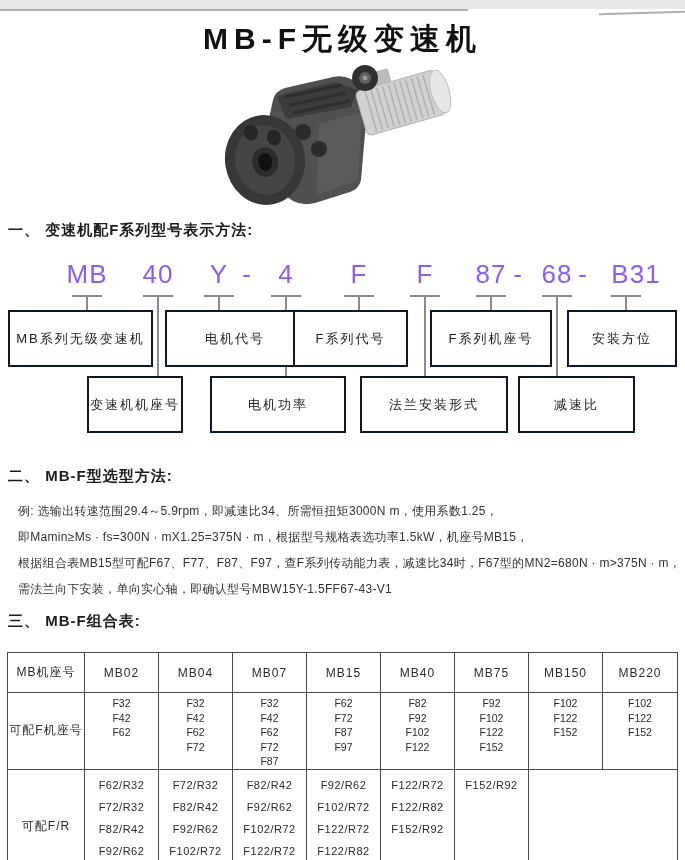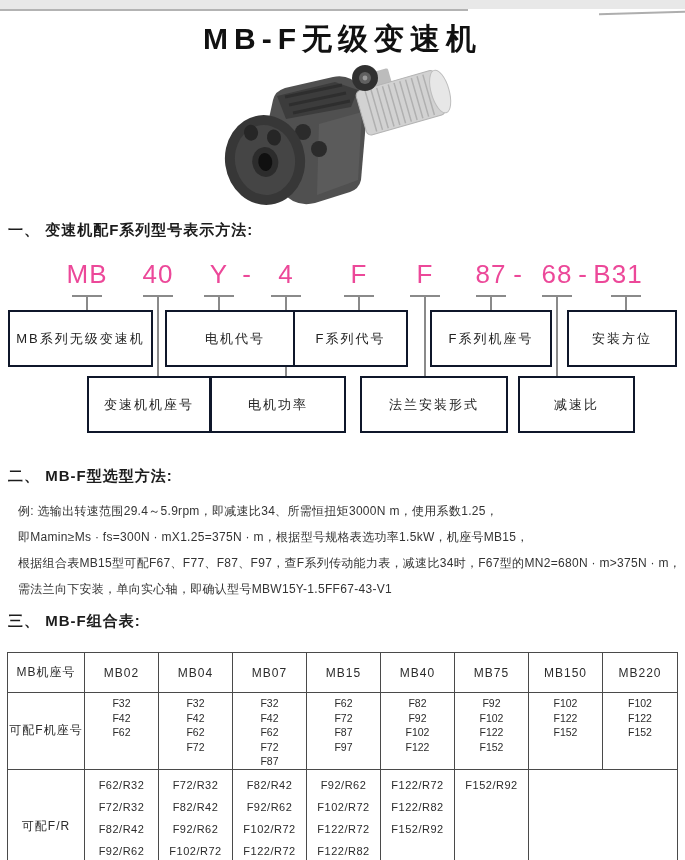--- a/index.html
+++ b/index.html
@@ -25,21 +25,21 @@
     color:#1c1c1c; letter-spacing:1px; white-space:nowrap;
   }
   .sec-heading.s1 { top:212px; }
   .sec-heading.s2 { top:458px; }
   .sec-heading.s3 { top:603px; }
 
   
   .diagram { position:absolute; left:0; top:250px; width:685px; height:180px; }
   .code-part {
     position:absolute; top:0; transform:translateX(-50%);
-    font-size:26px; line-height:30px; color:#ec4899; letter-spacing:1px;
+    font-size:26px; line-height:30px; color:#8b5cf6; letter-spacing:1px;
     white-space:nowrap;
   }
   .tick { position:absolute; top:36px; width:30px; height:2px; background:#8a8a8a; }
   .stem { position:absolute; top:38px; width:2px; background:#8a8a8a; }
   .stem.to-top { height:13px; }
   .stem.to-bottom { height:79px; }
   .dg-box {
     position:absolute; height:57px; border:2px solid #0f172a; background:#fff;
     display:flex; align-items:center; justify-content:center;
     font-size:13px; color:#222; letter-spacing:2px; white-space:nowrap;
@@ -110,21 +110,21 @@
     <div class="code-part" style="left:158px">40</div>
     <div class="code-part" style="left:219px">Y</div>
     <div class="code-part" style="left:247px">-</div>
     <div class="code-part" style="left:286px">4</div>
     <div class="code-part" style="left:359px">F</div>
     <div class="code-part" style="left:425px">F</div>
     <div class="code-part" style="left:491px">87</div>
     <div class="code-part" style="left:518px">-</div>
     <div class="code-part" style="left:557px">68</div>
     <div class="code-part" style="left:583px">-</div>
-    <div class="code-part" style="left:618px">B31</div>
+    <div class="code-part" style="left:636px">B31</div>
 
     <div class="tick" style="left:72px"></div>
     <div class="tick" style="left:143px"></div>
     <div class="tick" style="left:204px"></div>
     <div class="tick" style="left:271px"></div>
     <div class="tick" style="left:344px"></div>
     <div class="tick" style="left:410px"></div>
     <div class="tick" style="left:476px"></div>
     <div class="tick" style="left:542px"></div>
     <div class="tick" style="left:611px"></div>
@@ -148,21 +148,21 @@
     <div class="dg-box row-top" style="left:293px;width:115px">
         <span>F系列代号</span>
       </div>
     <div class="dg-box row-top" style="left:430px;width:122px">
         <span>F系列机座号</span>
       </div>
     <div class="dg-box row-top" style="left:567px;width:110px">
         <span>安装方位</span>
       </div>
 
-    <div class="dg-box row-bottom" style="left:87px;width:124px">
+    <div class="dg-box row-bottom" style="left:87px;width:96px">
         <span>变速机机座号</span>
       </div>
     <div class="dg-box row-bottom" style="left:210px;width:136px">
         <span>电机功率</span>
       </div>
     <div class="dg-box row-bottom" style="left:360px;width:148px">
         <span>法兰安装形式</span>
       </div>
     <div class="dg-box row-bottom" style="left:518px;width:117px">
         <span>减速比</span>

